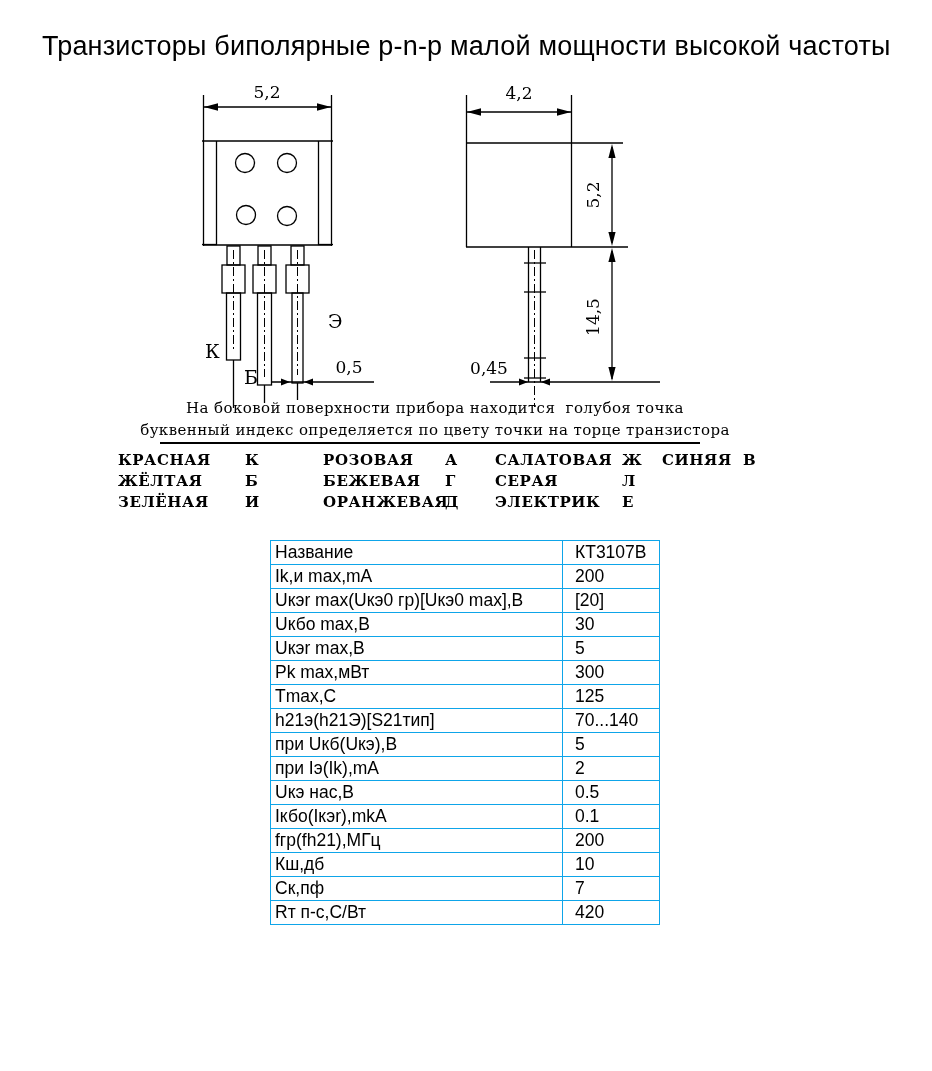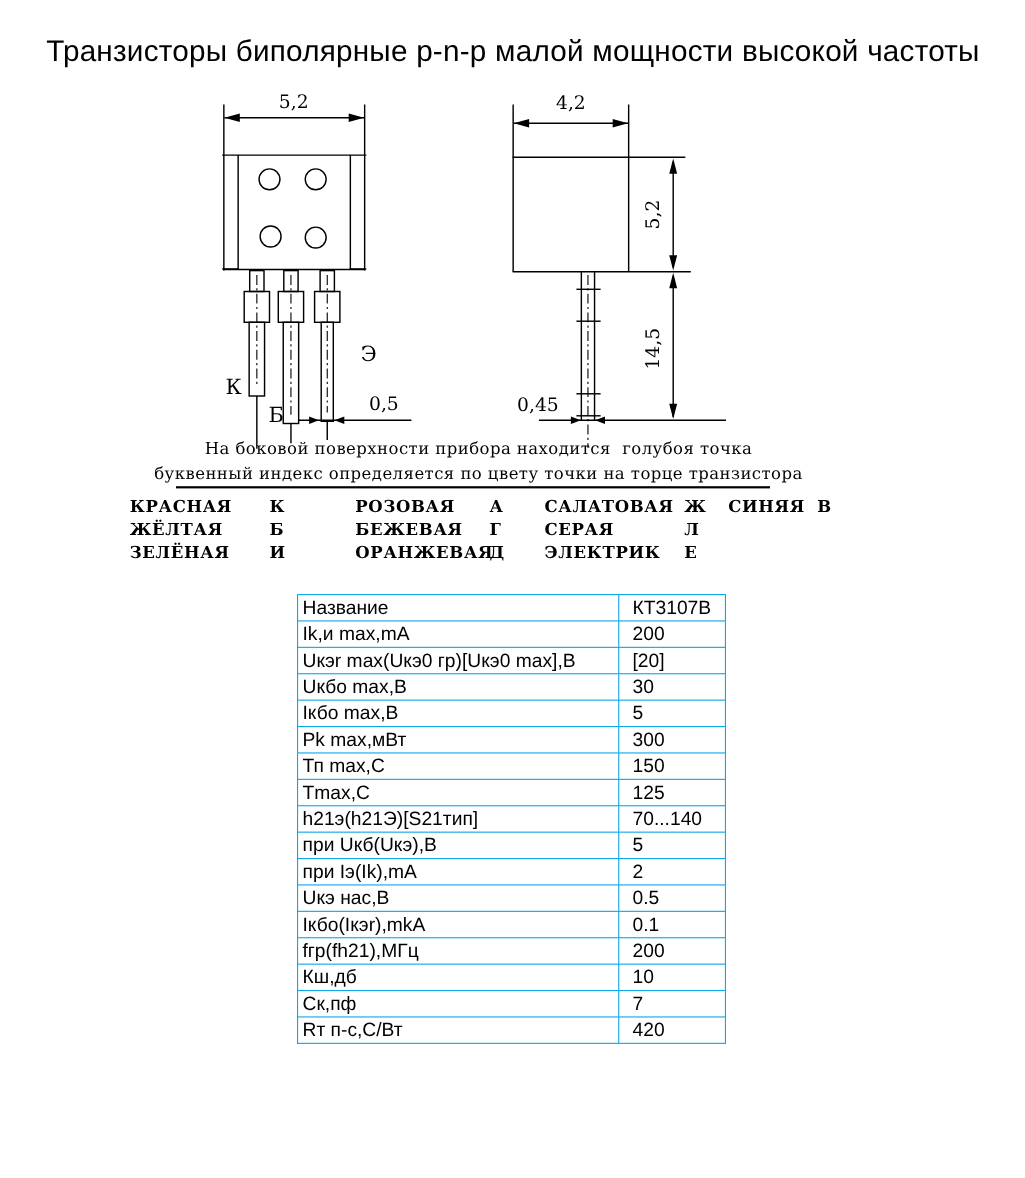--- a/index.html
+++ b/index.html
@@ -177,32 +177,28 @@
       </tr>
     <tr>
         <td class="p">Uкэr max(Uкэ0 гр)[Uкэ0 max],В</td>
         <td class="v">[20]</td>
       </tr>
     <tr>
         <td class="p">Uкбо max,В</td>
         <td class="v">30</td>
       </tr>
     <tr>
-        <td class="p">Iкбо max,В</td>
+        <td class="p">Uкэr max,В</td>
         <td class="v">5</td>
       </tr>
     <tr>
         <td class="p">Pk max,мВт</td>
         <td class="v">300</td>
       </tr>
     <tr>
-        <td class="p">Тп max,С</td>
-        <td class="v">150</td>
-      </tr>
-    <tr>
         <td class="p">Tmax,С</td>
         <td class="v">125</td>
       </tr>
     <tr>
         <td class="p">h21э(h21Э)[S21тип]</td>
         <td class="v">70...140</td>
       </tr>
     <tr>
         <td class="p">при Uкб(Uкэ),В</td>
         <td class="v">5</td>

